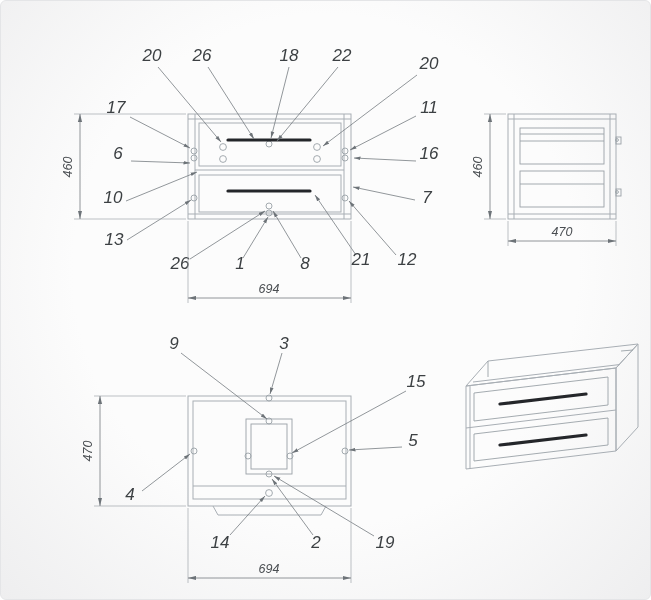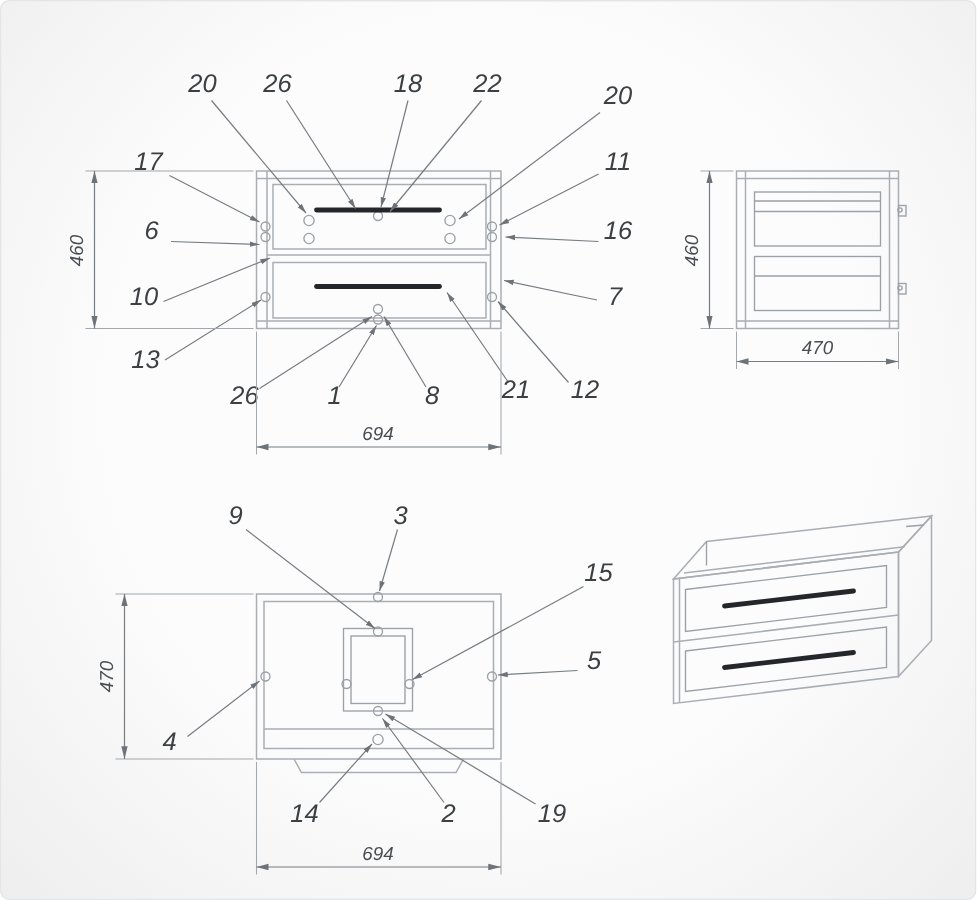--- a/index.html
+++ b/index.html
@@ -12,20 +12,21 @@
   }
   .stage {
     position: relative;
     width: 651px;
     height: 600px;
     background: radial-gradient(ellipse at 50% 45%, #fcfcfc 55%, #eeeeef 100%);
     border: 1px solid #e4e5e7;
     box-sizing: border-box;
     border-radius: 6px;
     overflow: hidden;
+    padding-left: 17px;
   }
   svg { display: block; }
 
   
   .ln line, .ln rect, .ln polygon, .ln polyline {
     stroke: #a8aeb4; fill: none; stroke-width: 1;
   }
   
   .lnl line, .lnl rect, .lnl circle, .lnl polygon, .lnl polyline {
     stroke: #9aa1a7; fill: none; stroke-width: 0.9;

